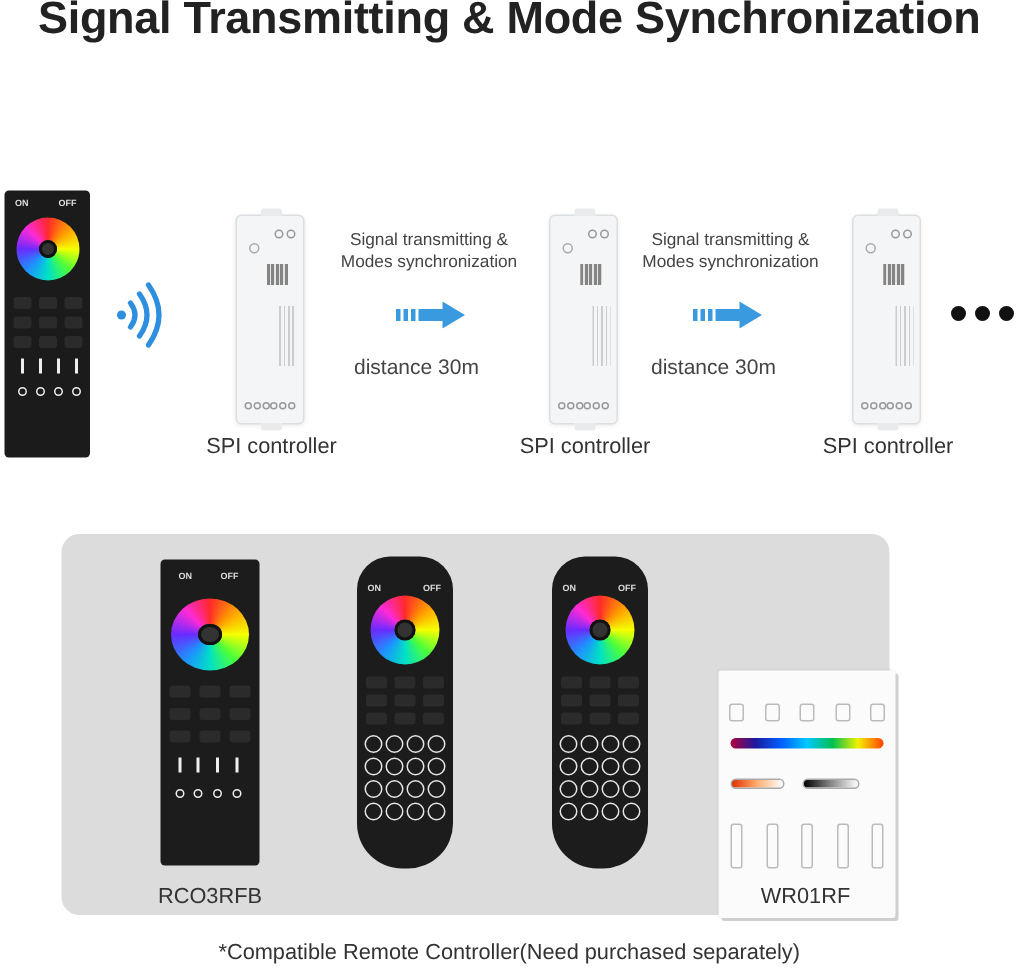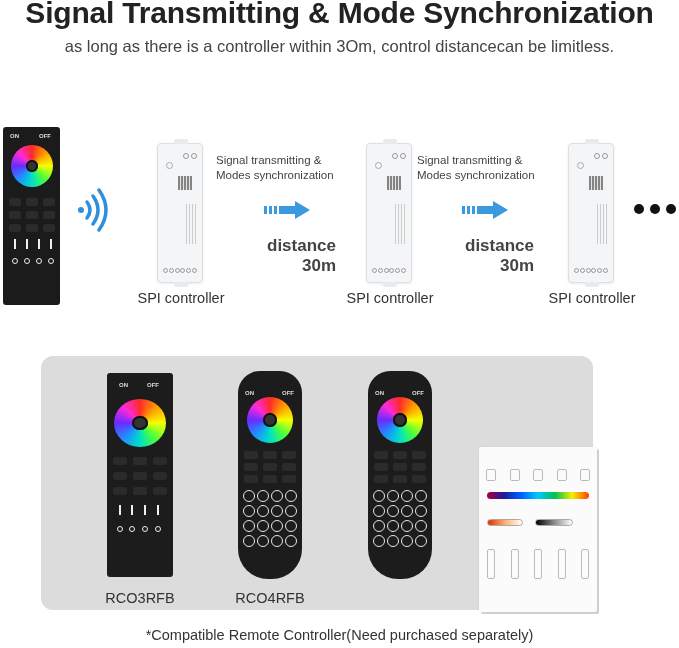--- a/index.html
+++ b/index.html
@@ -28,22 +28,22 @@
   .ctrl .term { position: absolute; bottom: 6px; left: 5px; right: 5px; height: 8px; display: flex; justify-content: space-between; }
   .ctrl .term i { display: block; width: 5px; height: 5px; border: 1px solid #999; border-radius: 50%; }
   .ctrl .bump { position: absolute; top: -5px; left: 16px; width: 14px; height: 5px; background: #e8eaec; border-radius: 2px 2px 0 0; }
   .ctrl .bump.b { top: auto; bottom: -5px; border-radius: 0 0 2px 2px; }
   .ctrl .text-lines { position: absolute; left: 28px; top: 60px; width: 12px; height: 40px; background: repeating-linear-gradient(90deg,#bbb 0 1px,transparent 1px 3px); opacity: .7; }
   .ctrl .hole { position: absolute; left: 8px; top: 18px; width: 7px; height: 7px; border: 1px solid #aaa; border-radius: 50%; }
   .ctrl .screws { position: absolute; right: 5px; top: 9px; width: 14px; height: 6px; display:flex; gap:2px; }
   .ctrl .screws i { display:block; width:6px; height:6px; border:1px solid #999; border-radius:50%; }
   .ctrl-label { position: absolute; font-size: 14.5px; color: #333; text-align: center; width: 120px; }
 
-  .sig-text { position: absolute; font-size: 11.5px; color: #444; text-align: left; width: 140px; line-height: 15px; }
-  .dist-text { position: absolute; font-size: 17px; color: #444; text-align: right; width: 100px; font-weight: bold; }
+  .sig-text { position: absolute; font-size: 11.5px; color: #444; text-align: center; width: 140px; line-height: 15px; }
+  .dist-text { position: absolute; font-size: 14px; color: #444; text-align: left; width: 100px; }
   .arrow { position: absolute; width: 46px; height: 18px; }
 
   .more-dots { position: absolute; left: 634px; top: 204px; display: flex; gap: 6px; }
   .more-dots i { display: block; width: 10px; height: 10px; background: #111; border-radius: 50%; }
 
   
   .panel { position: absolute; left: 41px; top: 356px; width: 552px; height: 254px; background: #dcdcdc; border-radius: 12px; }
   .rm { position: absolute; background: #1c1c1c; }
   .rm-label { position: absolute; top: 234px; font-size: 14.5px; color: #333; width: 110px; text-align: center; }
   .onoff { position: absolute; font-size: 6px; color: #ddd; font-weight: bold; }
@@ -61,21 +61,20 @@
   .wall .zones span { display: block; width: 8px; height: 30px; border: 1px solid #bbb; border-radius: 2px; }
   .wall .brand { position: absolute; top: 8px; left: 6px; font-size: 4px; color: #888; }
 
   .footnote { position: absolute; left: 0; top: 627px; width: 679px; text-align: center; font-size: 14.5px; color: #333; }
 </style>
 </head>
 <body>
 
 <div class="title">Signal Transmitting &amp; Mode Synchronization</div>
 <div class="subtitle">
-  <div>as long as there is a controller within 3Om, control distancecan be limitless.</div>
 </div>
 
 <div class="remote-top">
   <span class="rt-onoff" style="left:7px">ON</span>
   <span class="rt-onoff" style="left:36px">OFF</span>
   <div class="wheel" style="left:8px;top:18px;width:42px;height:42px"></div>
   <div class="btnrow" style="left:6px;top:71px;width:46px;height:8px">
       <span style="width:12px"></span>
       <span style="width:12px"></span>
       <span style="width:12px"></span>
@@ -265,21 +264,20 @@
       <span class="ring"></span>
         <span class="ring"></span>
         <span class="ring"></span>
         <span class="ring"></span>
       <span class="ring"></span>
         <span class="ring"></span>
         <span class="ring"></span>
         <span class="ring"></span>
     </div>
   </div>
-  <div class="rm-label" style="left:174px">RCO4RFB</div>
 
   <div class="rm" style="left:327px;top:15px;width:64px;height:208px;border-radius:22px 22px 30px 30px">
     <span class="onoff" style="left:7px;top:19px">ON</span>
     <span class="onoff" style="left:44px;top:19px">OFF</span>
     <div class="wheel" style="left:9px;top:26px;width:46px;height:46px"></div>
     <div class="btnrow" style="left:6px;top:80px;width:52px;height:8px">
         <span style="width:14px"></span>
         <span style="width:14px"></span>
         <span style="width:14px"></span>
       </div>
@@ -326,15 +324,16 @@
     <div class="warm"></div>
     <div class="bw"></div>
     <div class="zones">
         <span></span>
         <span></span>
         <span></span>
         <span></span>
         <span></span>
       </div>
   </div>
+  <div class="rm-label" style="left:441px">WR01RF</div>
 </div>
 
 <div class="footnote">*Compatible Remote Controller(Need purchased separately)</div>
 
 </body></html>

